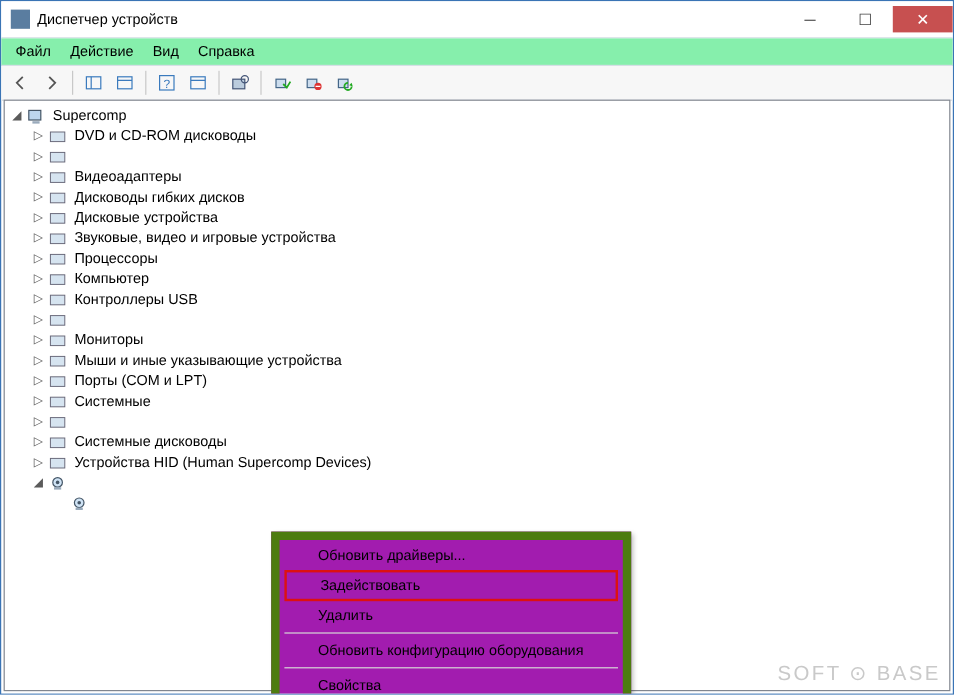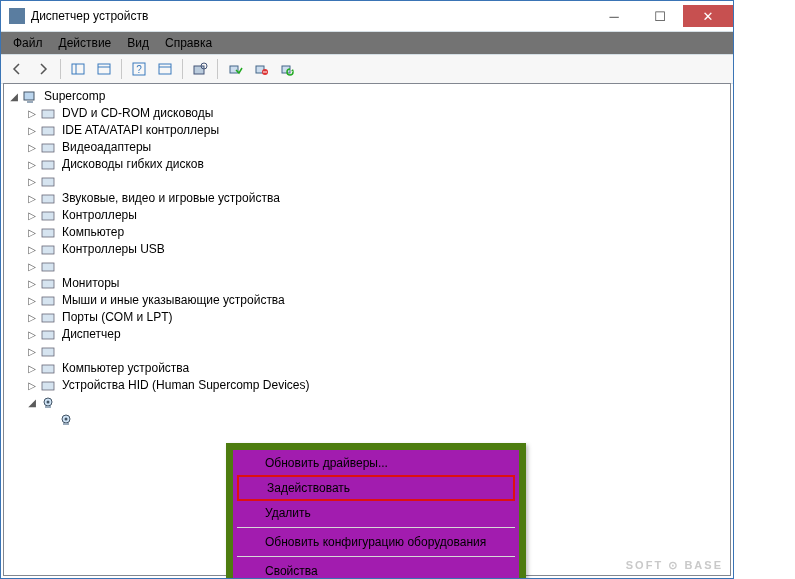--- a/index.html
+++ b/index.html
@@ -1,23 +1,23 @@
 <!DOCTYPE html>
 <html><head>
 <meta charset="utf-8">
 <style>
 html,body{margin:0;padding:0;font-family:"Segoe UI",Tahoma,sans-serif;font-size:12px;color:#000;background:#fff}
-.window{width:734px;height:579px;border:1px solid #3a74b5;box-sizing:border-box;position:relative;background:#fff;overflow:hidden}
+.window{width:795px;height:579px;border:1px solid #3a74b5;box-sizing:border-box;position:relative;background:#fff;overflow:hidden}
 .titlebar{height:30px;background:#fff;display:flex;align-items:center;border-bottom:1px solid #d5dfe5}
 .titlebar .app-icon{width:16px;height:16px;margin:0 6px 0 8px;display:inline-block;background:#5a7da0}
 .titlebar .title{flex:0 0 auto;color:#000}
 .titlebar .spacer{flex:1}
 .winbtn{width:46px;height:22px;display:flex;align-items:center;justify-content:center;color:#444;font-size:13px;font-family:Arial}
 .winbtn.close{background:#c75050;color:#fff;width:50px;height:22px}
-.menubar{height:22px;display:flex;align-items:center;padding:0 4px;border-bottom:1px solid #d5dfe5;background:#737373}
+.menubar{height:22px;display:flex;align-items:center;padding:0 4px;border-bottom:1px solid #d5dfe5;background:#86efac}
 .menubar .mitem{padding:2px 8px}
 .toolbar{height:28px;display:flex;align-items:center;padding:0 4px;gap:2px;border-bottom:1px solid #d5dfe5;background:#f7f7f7}
 .tbtn{width:22px;height:22px;display:flex;align-items:center;justify-content:center;border:1px solid transparent}
 .tbtn svg{width:16px;height:16px}
 .tsep{width:1px;height:20px;background:#c8c8c8;margin:0 3px}
 .client{position:absolute;left:2px;top:82px;right:2px;bottom:2px;border:1px solid #828790;background:#fff;overflow:hidden}
 .tree{padding:4px 0 4px 4px;line-height:17px}
 .row{display:flex;align-items:center;height:17px;white-space:nowrap}
 .exp{width:12px;text-align:center;color:#5b5b5b;font-size:10px;font-family:Arial;user-select:none}
 .ico{width:16px;height:16px;margin:0 4px 0 2px;flex:0 0 16px}
@@ -25,21 +25,21 @@
 .ind0{padding-left:0}
 .ind1{padding-left:18px}
 .ind2{padding-left:36px}
 .redbox{border:2px solid #d11;padding:0 1px}
 .sel{background:#cde8ff;border:1px dotted #5a9edb;padding:0 1px}
 .ctxmenu{position:absolute;left:225px;top:442px;width:282px;background:#a21caf;border:7px solid #4d7c0f;box-shadow:2px 2px 4px rgba(0,0,0,.25);padding:2px}
 .ctxmenu .mi{height:22px;display:flex;align-items:center;padding:0 28px 0 30px}
 .ctxmenu .msep{height:1px;background:#d7d7d7;margin:3px 2px}
 .ctxmenu .mi.redsel{border:2px solid #d11;margin:1px 2px;padding:0 26px 0 28px}
 .ctxmenu .mi.bold{font-weight:normal}
-.watermark{position:absolute;right:10px;bottom:6px;color:#c9c9c9;font-size:11px;letter-spacing:2px;font-weight:700}
+.watermark{position:absolute;right:10px;bottom:6px;color:#c9c9c9;font-size:17px;letter-spacing:2px;font-weight:400}
 </style>
 </head>
 <body>
 
 <div class="window">
 
   <div class="titlebar">
     <span class="app-icon"></span>
     <span class="title">Диспетчер устройств</span>
     <span class="spacer"></span>
@@ -137,55 +137,55 @@
           <svg class="ico" viewBox="0 0 16 16">
             <rect x="2" y="4" width="12" height="8" fill="#d6e4f0" stroke="#667" stroke-width="0.8"></rect>
           </svg>
           <span class="lbl">DVD и CD-ROM дисководы</span>
         </div>
         <div class="row ind1">
           <span class="exp">▷</span>
           <svg class="ico" viewBox="0 0 16 16">
             <rect x="2" y="4" width="12" height="8" fill="#d6e4f0" stroke="#667" stroke-width="0.8"></rect>
           </svg>
-          <span class="lbl">IDE ATA/ATAPI контроллеры</span>
         </div>
         <div class="row ind1">
           <span class="exp">▷</span>
           <svg class="ico" viewBox="0 0 16 16">
             <rect x="2" y="4" width="12" height="8" fill="#d6e4f0" stroke="#667" stroke-width="0.8"></rect>
           </svg>
           <span class="lbl">Видеоадаптеры</span>
         </div>
         <div class="row ind1">
           <span class="exp">▷</span>
           <svg class="ico" viewBox="0 0 16 16">
             <rect x="2" y="4" width="12" height="8" fill="#d6e4f0" stroke="#667" stroke-width="0.8"></rect>
           </svg>
           <span class="lbl">Дисководы гибких дисков</span>
         </div>
         <div class="row ind1">
           <span class="exp">▷</span>
           <svg class="ico" viewBox="0 0 16 16">
             <rect x="2" y="4" width="12" height="8" fill="#d6e4f0" stroke="#667" stroke-width="0.8"></rect>
           </svg>
+          <span class="lbl">Дисковые устройства</span>
         </div>
         <div class="row ind1">
           <span class="exp">▷</span>
           <svg class="ico" viewBox="0 0 16 16">
             <rect x="2" y="4" width="12" height="8" fill="#d6e4f0" stroke="#667" stroke-width="0.8"></rect>
           </svg>
           <span class="lbl">Звуковые, видео и игровые устройства</span>
         </div>
         <div class="row ind1">
           <span class="exp">▷</span>
           <svg class="ico" viewBox="0 0 16 16">
             <rect x="2" y="4" width="12" height="8" fill="#d6e4f0" stroke="#667" stroke-width="0.8"></rect>
           </svg>
-          <span class="lbl">Контроллеры</span>
+          <span class="lbl">Процессоры</span>
         </div>
         <div class="row ind1">
           <span class="exp">▷</span>
           <svg class="ico" viewBox="0 0 16 16">
             <rect x="2" y="4" width="12" height="8" fill="#d6e4f0" stroke="#667" stroke-width="0.8"></rect>
           </svg>
           <span class="lbl">Компьютер</span>
         </div>
         <div class="row ind1">
           <span class="exp">▷</span>
@@ -219,34 +219,34 @@
           <svg class="ico" viewBox="0 0 16 16">
             <rect x="2" y="4" width="12" height="8" fill="#d6e4f0" stroke="#667" stroke-width="0.8"></rect>
           </svg>
           <span class="lbl">Порты (COM и LPT)</span>
         </div>
         <div class="row ind1">
           <span class="exp">▷</span>
           <svg class="ico" viewBox="0 0 16 16">
             <rect x="2" y="4" width="12" height="8" fill="#d6e4f0" stroke="#667" stroke-width="0.8"></rect>
           </svg>
-          <span class="lbl">Диспетчер</span>
-        </div>
-        <div class="row ind1">
-          <span class="exp">▷</span>
-          <svg class="ico" viewBox="0 0 16 16">
-            <rect x="2" y="4" width="12" height="8" fill="#d6e4f0" stroke="#667" stroke-width="0.8"></rect>
-          </svg>
-        </div>
-        <div class="row ind1">
-          <span class="exp">▷</span>
-          <svg class="ico" viewBox="0 0 16 16">
-            <rect x="2" y="4" width="12" height="8" fill="#d6e4f0" stroke="#667" stroke-width="0.8"></rect>
-          </svg>
-          <span class="lbl">Компьютер устройства</span>
+          <span class="lbl">Системные</span>
+        </div>
+        <div class="row ind1">
+          <span class="exp">▷</span>
+          <svg class="ico" viewBox="0 0 16 16">
+            <rect x="2" y="4" width="12" height="8" fill="#d6e4f0" stroke="#667" stroke-width="0.8"></rect>
+          </svg>
+        </div>
+        <div class="row ind1">
+          <span class="exp">▷</span>
+          <svg class="ico" viewBox="0 0 16 16">
+            <rect x="2" y="4" width="12" height="8" fill="#d6e4f0" stroke="#667" stroke-width="0.8"></rect>
+          </svg>
+          <span class="lbl">Системные дисководы</span>
         </div>
         <div class="row ind1">
           <span class="exp">▷</span>
           <svg class="ico" viewBox="0 0 16 16">
             <rect x="2" y="4" width="12" height="8" fill="#d6e4f0" stroke="#667" stroke-width="0.8"></rect>
           </svg>
           <span class="lbl">Устройства HID (Human Supercomp Devices)</span>
         </div>
         <div class="row ind1">
           <span class="exp">◢</span>

